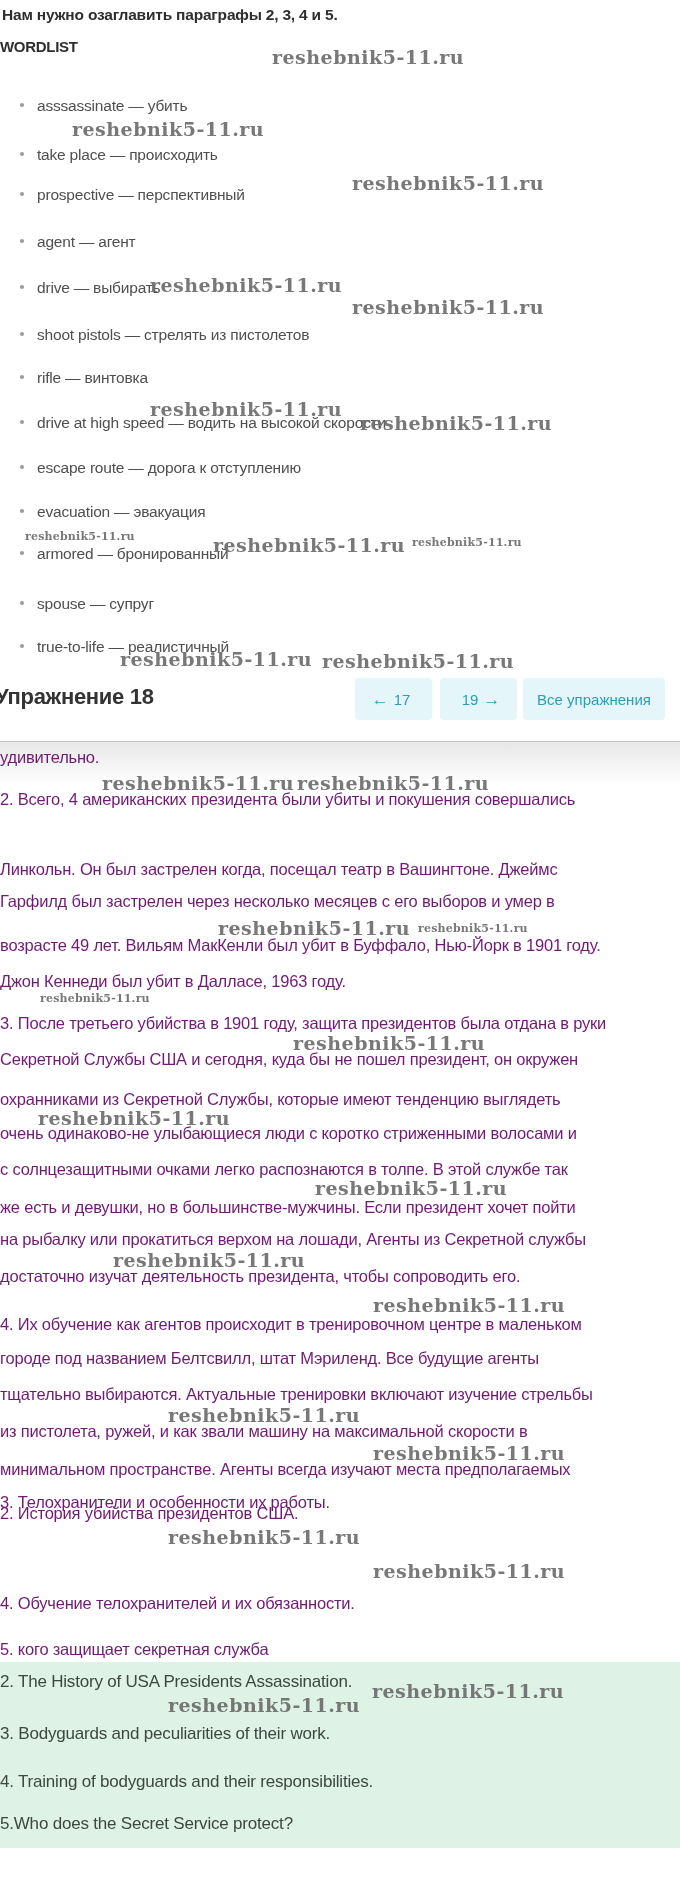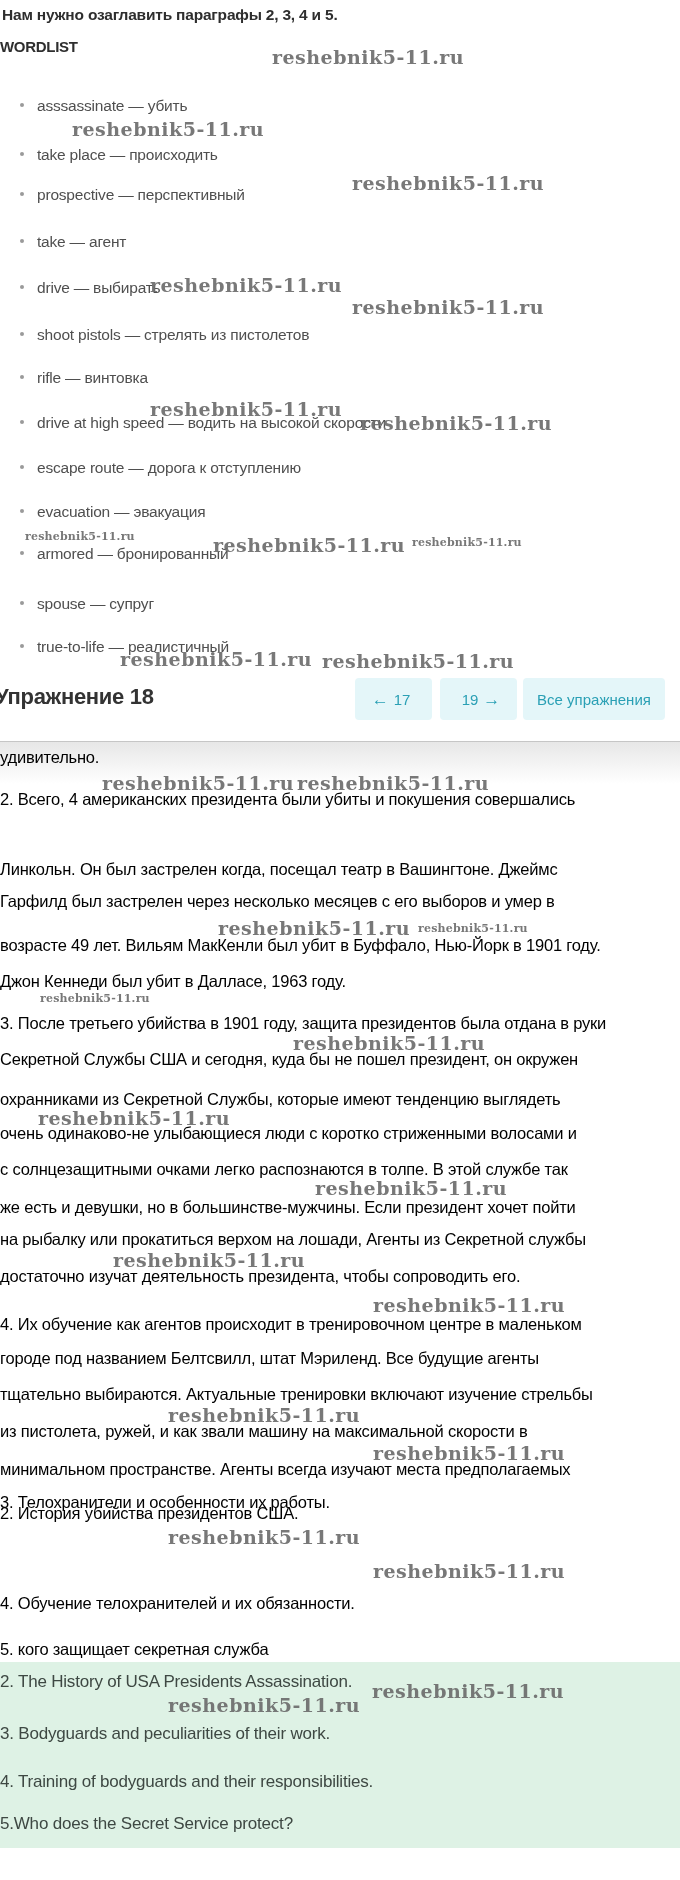--- a/index.html
+++ b/index.html
@@ -26,40 +26,40 @@
   .btn{position:absolute;top:678px;height:42px;background:#e4f6f9;color:#2aa0b5;
        border-radius:4px;display:flex;align-items:center;justify-content:center;
        font-size:15px;cursor:pointer;box-sizing:border-box;}
   .btn .arrow{font-size:17px;line-height:1;}
   .btn .num{margin:0 5px;}
 
   .divider{position:absolute;left:0;top:741px;width:680px;height:42px;
            border-top:1px solid #c6c6c6;
            background:linear-gradient(#e7e7e7, rgba(255,255,255,0));}
 
-  .line{position:absolute;left:0px;font-size:16.5px;color:#000000;white-space:nowrap;
+  .line{position:absolute;left:0px;font-size:16.5px;color:#701a75;white-space:nowrap;
         letter-spacing:-0.2px;}
 
   .answer-block{position:absolute;left:0;top:1662px;width:680px;height:186px;
         background:#def2e5;}
   .green-line{position:absolute;left:0px;font-size:17px;color:#3e4843;white-space:nowrap;
         letter-spacing:-0.2px;}
 </style>
 </head>
 <body>
 
 <div id="page">
 
   <div class="task-title">Нам нужно озаглавить параграфы 2, 3, 4 и 5.</div>
   <div class="wordlist-title">WORDLIST</div>
 
   <div class="wl-item" style="top:97px"><span class="dot"></span><span>asssassinate — убить</span></div>
   <div class="wl-item" style="top:146px"><span class="dot"></span><span>take place — происходить</span></div>
   <div class="wl-item" style="top:186px"><span class="dot"></span><span>prospective — перспективный</span></div>
-  <div class="wl-item" style="top:233px"><span class="dot"></span><span>take — агент</span></div>
+  <div class="wl-item" style="top:233px"><span class="dot"></span><span>agent — агент</span></div>
   <div class="wl-item" style="top:279px"><span class="dot"></span><span>drive — выбирать</span></div>
   <div class="wl-item" style="top:326px"><span class="dot"></span><span>shoot pistols — стрелять из пистолетов</span></div>
   <div class="wl-item" style="top:369px"><span class="dot"></span><span>rifle — винтовка</span></div>
   <div class="wl-item" style="top:414px"><span class="dot"></span><span>drive at high speed — водить на высокой скорости</span></div>
   <div class="wl-item" style="top:459px"><span class="dot"></span><span>escape route — дорога к отступлению</span></div>
   <div class="wl-item" style="top:503px"><span class="dot"></span><span>evacuation — эвакуация</span></div>
   <div class="wl-item" style="top:545px"><span class="dot"></span><span>armored — бронированный</span></div>
   <div class="wl-item" style="top:595px"><span class="dot"></span><span>spouse — супруг</span></div>
   <div class="wl-item" style="top:638px"><span class="dot"></span><span>true-to-life — реалистичный</span></div>
 

